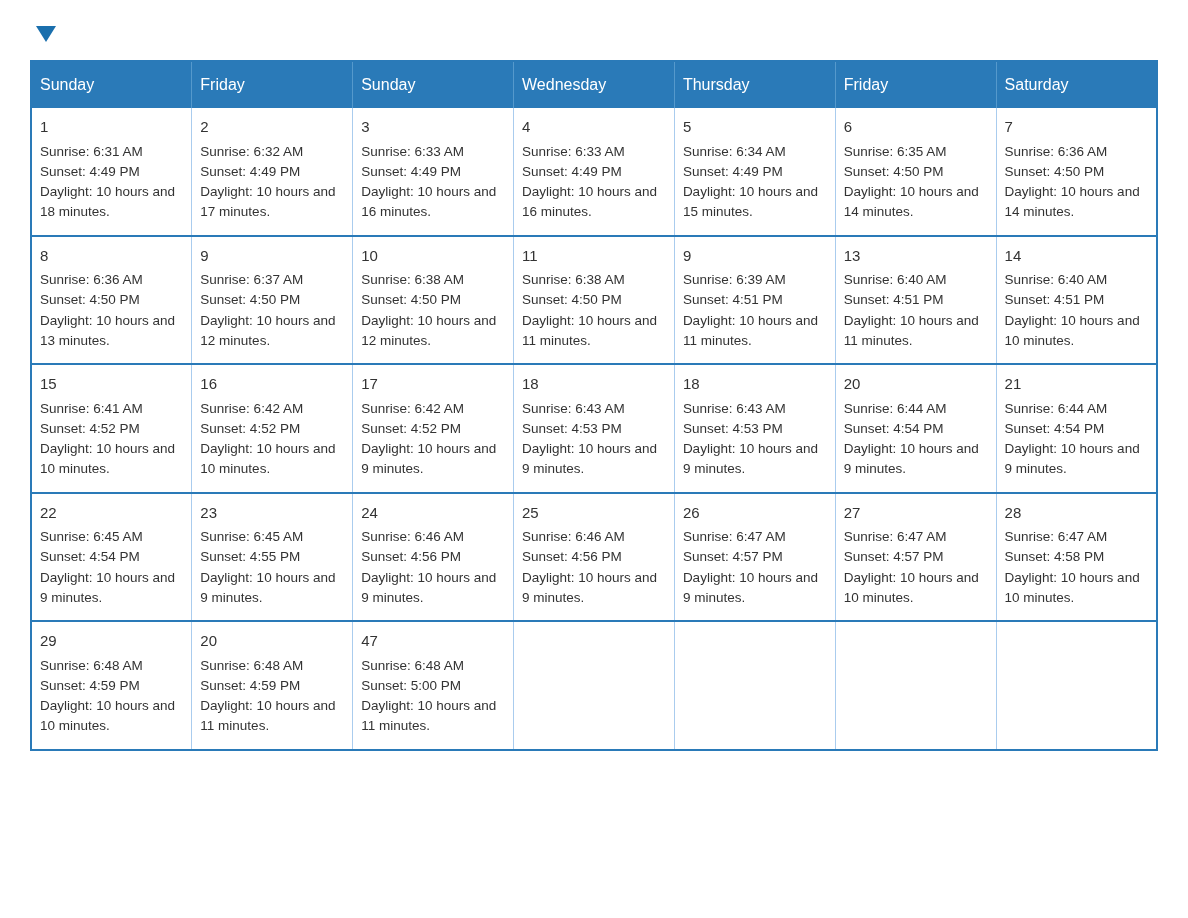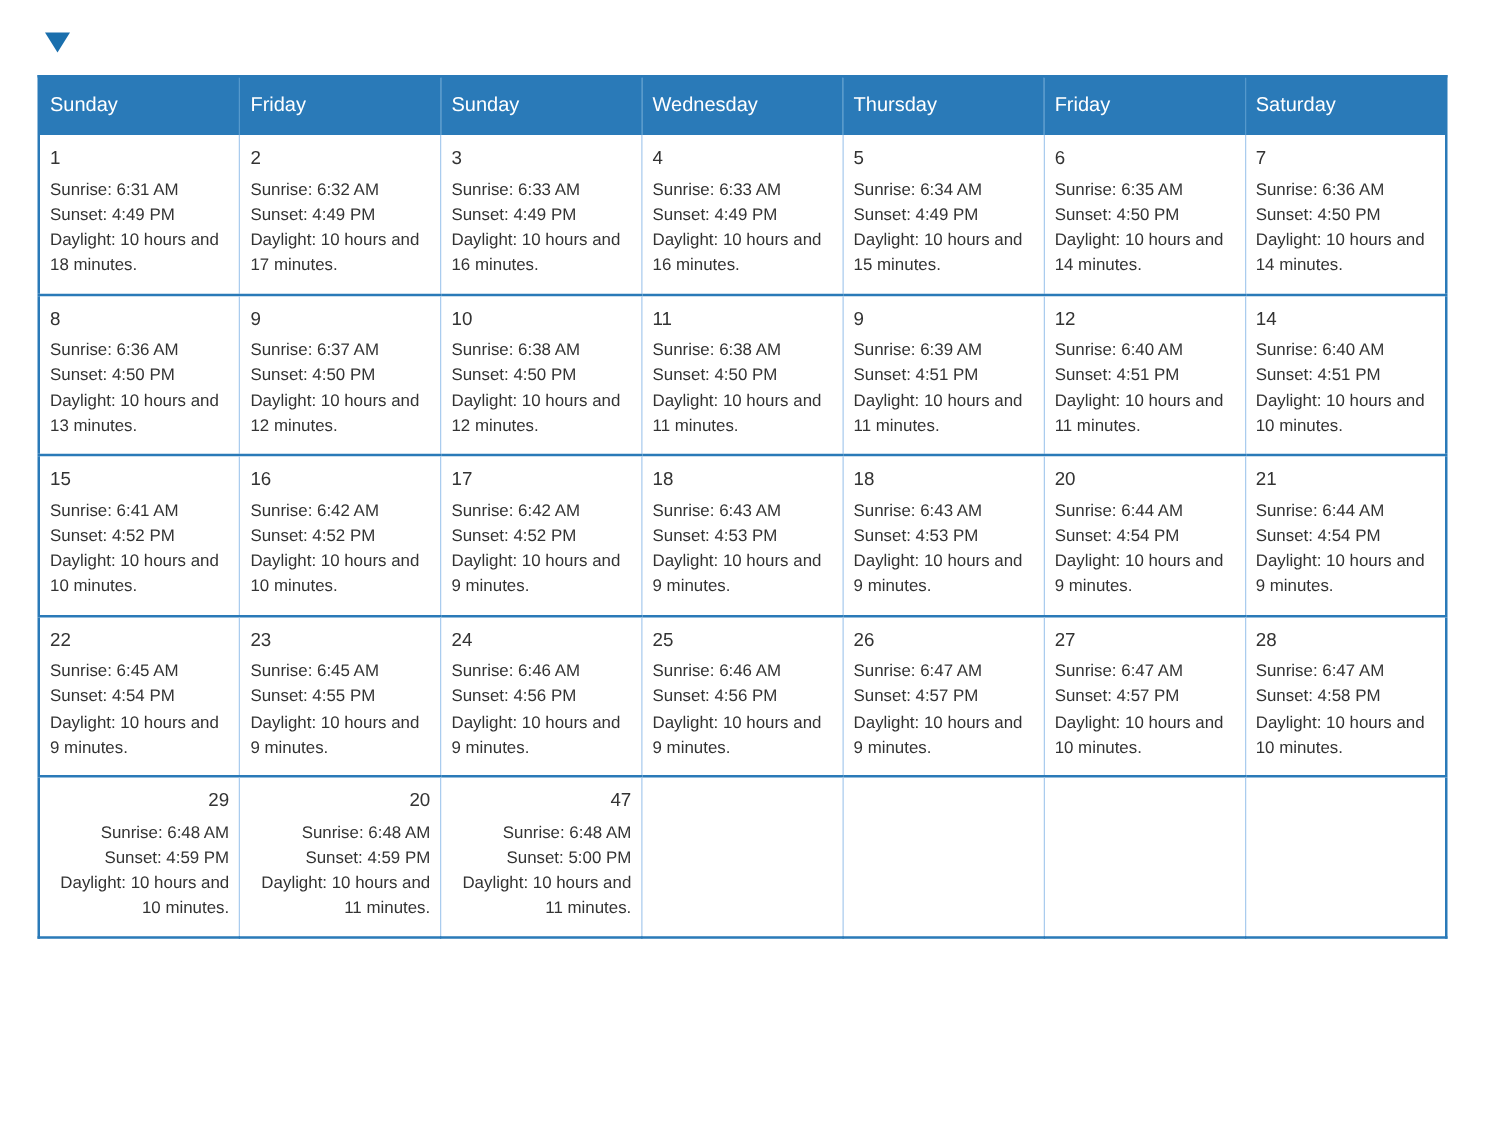--- a/index.html
+++ b/index.html
@@ -61,21 +61,21 @@
       vertical-align: top;
       padding: 8px 8px 12px 8px;
       border-right: 1px solid #aaccee;
       border-bottom: 2px solid #2a7ab8;
       width: calc(100% / 7);
       font-size: 13.5px;
       color: #333;
       line-height: 1.5;
     }
     .calendar td:last-child { border-right: none; }
-    .calendar tr:last-child td { border-bottom: none; text-align: right; }
+    .calendar tr:last-child td { border-bottom: none; }
     .day-number {
       font-size: 15px;
       font-weight: normal;
       display: block;
       margin-bottom: 3px;
     }
     .empty-cell { background: #fff; }
     .logo-wrapper {
       display: flex;
       flex-direction: row;
@@ -134,21 +134,21 @@
         <td><span class="day-number">5</span><span>Sunrise: 6:34 AM</span><br><span>Sunset: 4:49 PM</span><br><span>Daylight: 10 hours and 15 minutes.</span></td>
         <td><span class="day-number">6</span><span>Sunrise: 6:35 AM</span><br><span>Sunset: 4:50 PM</span><br><span>Daylight: 10 hours and 14 minutes.</span></td>
         <td><span class="day-number">7</span><span>Sunrise: 6:36 AM</span><br><span>Sunset: 4:50 PM</span><br><span>Daylight: 10 hours and 14 minutes.</span></td>
       </tr>
       <tr>
         <td><span class="day-number">8</span><span>Sunrise: 6:36 AM</span><br><span>Sunset: 4:50 PM</span><br><span>Daylight: 10 hours and 13 minutes.</span></td>
         <td><span class="day-number">9</span><span>Sunrise: 6:37 AM</span><br><span>Sunset: 4:50 PM</span><br><span>Daylight: 10 hours and 12 minutes.</span></td>
         <td><span class="day-number">10</span><span>Sunrise: 6:38 AM</span><br><span>Sunset: 4:50 PM</span><br><span>Daylight: 10 hours and 12 minutes.</span></td>
         <td><span class="day-number">11</span><span>Sunrise: 6:38 AM</span><br><span>Sunset: 4:50 PM</span><br><span>Daylight: 10 hours and 11 minutes.</span></td>
         <td><span class="day-number">9</span><span>Sunrise: 6:39 AM</span><br><span>Sunset: 4:51 PM</span><br><span>Daylight: 10 hours and 11 minutes.</span></td>
-        <td><span class="day-number">12</span><span>Sunrise: 6:40 AM</span><br><span>Sunset: 4:51 PM</span><br><span>Daylight: 10 hours and 11 minutes.</span></td>
+        <td><span class="day-number">13</span><span>Sunrise: 6:40 AM</span><br><span>Sunset: 4:51 PM</span><br><span>Daylight: 10 hours and 11 minutes.</span></td>
         <td><span class="day-number">14</span><span>Sunrise: 6:40 AM</span><br><span>Sunset: 4:51 PM</span><br><span>Daylight: 10 hours and 10 minutes.</span></td>
       </tr>
       <tr>
         <td><span class="day-number">15</span><span>Sunrise: 6:41 AM</span><br><span>Sunset: 4:52 PM</span><br><span>Daylight: 10 hours and 10 minutes.</span></td>
         <td><span class="day-number">16</span><span>Sunrise: 6:42 AM</span><br><span>Sunset: 4:52 PM</span><br><span>Daylight: 10 hours and 10 minutes.</span></td>
         <td><span class="day-number">17</span><span>Sunrise: 6:42 AM</span><br><span>Sunset: 4:52 PM</span><br><span>Daylight: 10 hours and 9 minutes.</span></td>
         <td><span class="day-number">18</span><span>Sunrise: 6:43 AM</span><br><span>Sunset: 4:53 PM</span><br><span>Daylight: 10 hours and 9 minutes.</span></td>
         <td><span class="day-number">18</span><span>Sunrise: 6:43 AM</span><br><span>Sunset: 4:53 PM</span><br><span>Daylight: 10 hours and 9 minutes.</span></td>
         <td><span class="day-number">20</span><span>Sunrise: 6:44 AM</span><br><span>Sunset: 4:54 PM</span><br><span>Daylight: 10 hours and 9 minutes.</span></td>
         <td><span class="day-number">21</span><span>Sunrise: 6:44 AM</span><br><span>Sunset: 4:54 PM</span><br><span>Daylight: 10 hours and 9 minutes.</span></td>

